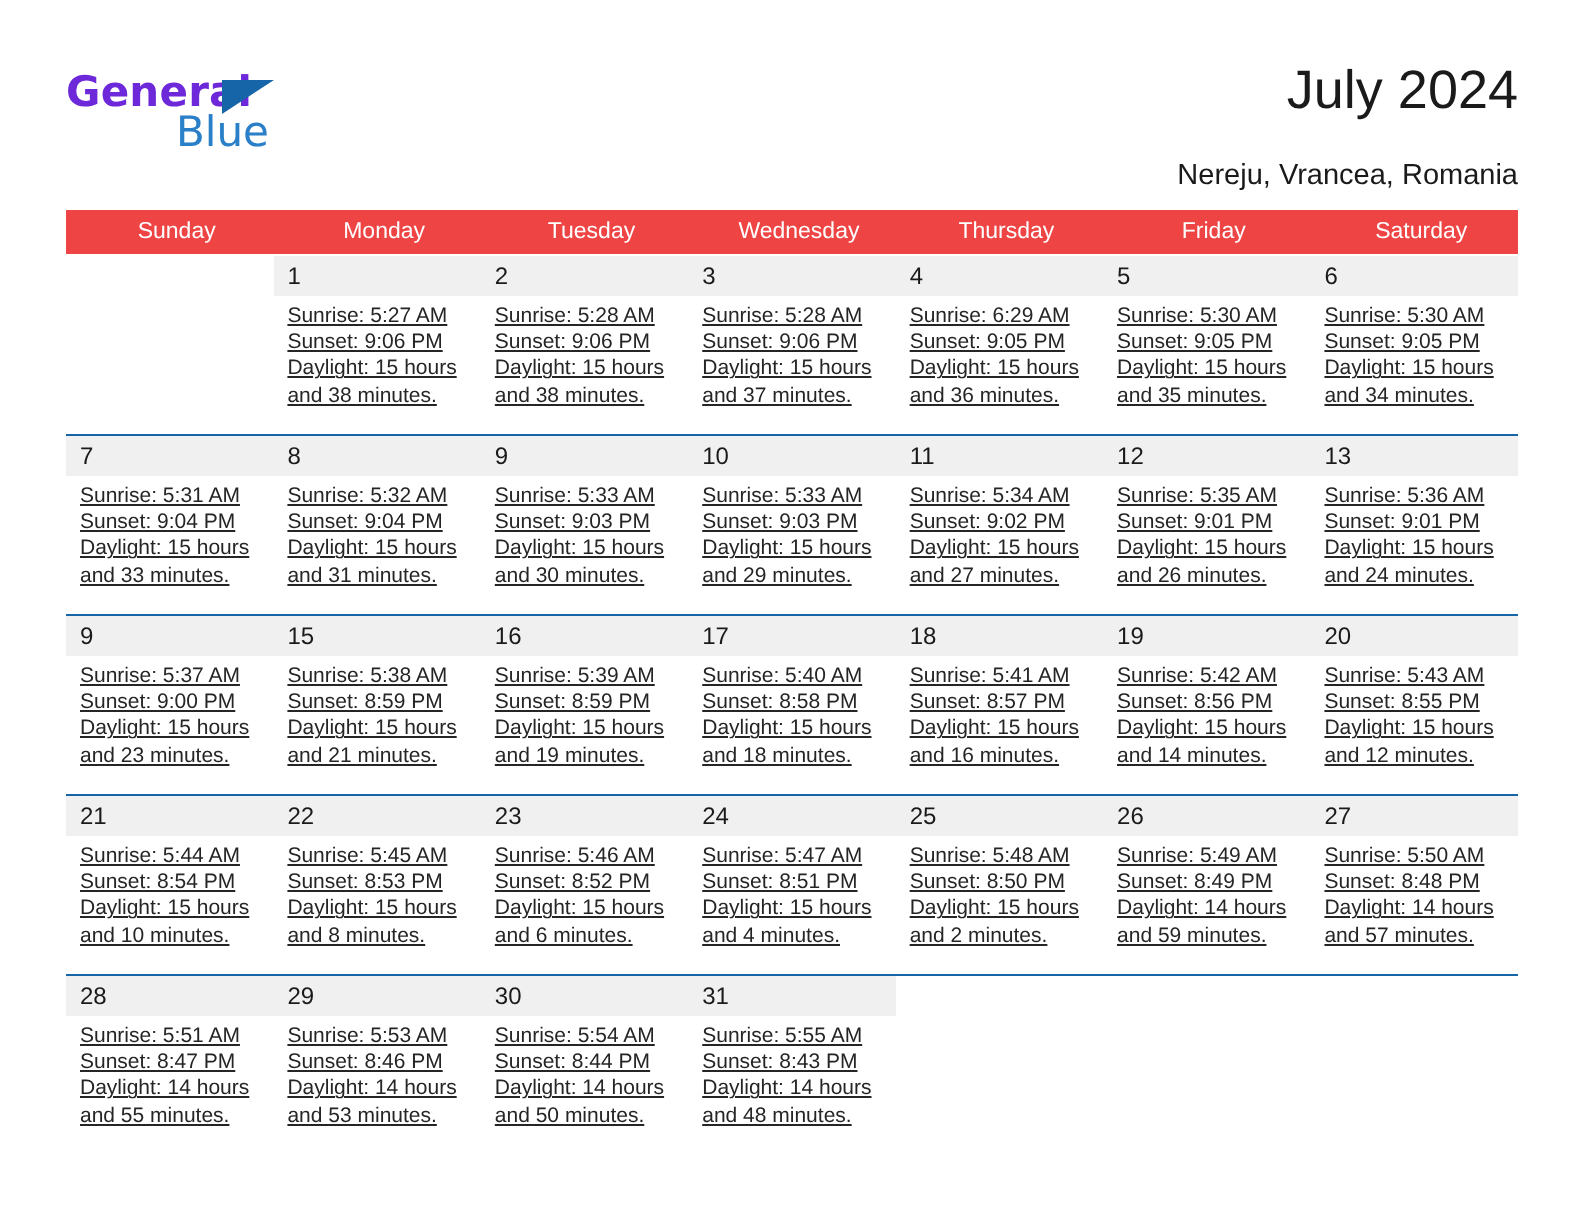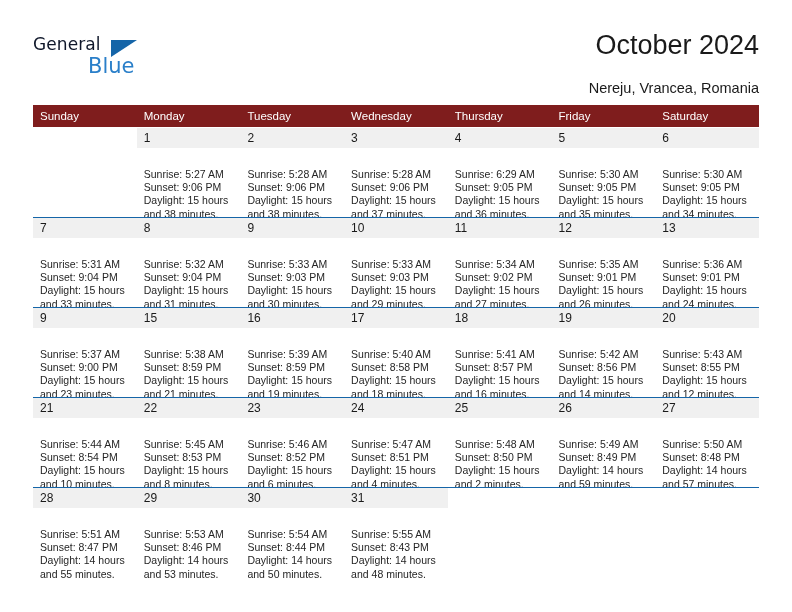--- a/index.html
+++ b/index.html
@@ -33,24 +33,25 @@
     position: absolute;
     left: 0;
     top: 6px;
     width: 200px;
     height: 52px;
   }
   .brand-general {
     position: absolute;
     left: 0;
     top: 0;
-    font-size: 17px;
+    font-size: 21px;
     letter-spacing: 0.1px;
-    color: #0f172a;
+    color: #6d28d9;
     font-family: "DejaVu Sans", sans-serif;
+    font-weight: bold;
   }
   .brand-blue {
     position: absolute;
     left: 55px;
     top: 20px;
     font-size: 21px;
     color: #2a7fc9;
     font-family: "DejaVu Sans", sans-serif;
     text-align: right;
   }
@@ -88,25 +89,25 @@
   
   .calendar {
     position: absolute;
     left: 33px;
     top: 105px;
     width: 726px;
     border-collapse: collapse;
     table-layout: fixed;
   }
   .calendar th {
-    background: #7f1d1d;
+    background: #ef4444;
     color: #ffffff;
     font-size: 11.5px;
     font-weight: normal;
-    text-align: left;
+    text-align: center;
     padding: 5px 0 5px 7px;
     height: 10px;
     border: none;
   }
   .calendar td {
     vertical-align: top;
     padding: 0;
     border: none;
     width: 103.71px;
     height: 90px;
@@ -122,42 +123,43 @@
     background: #f0f0f0;
     font-size: 12px;
     color: #1a1a1a;
     padding: 3px 0 3px 7px;
     height: 14px;
     line-height: 14px;
     box-sizing: content-box;
   }
   .cell.empty .daynum { background: transparent; }
   .info {
-    padding: 20px 6px 0 7px;
+    padding: 4px 6px 0 7px;
     font-size: 10.5px;
     line-height: 13.2px;
     color: #252525;
+    text-decoration: underline;
   }
   .info div { white-space: nowrap; }
 </style>
 </head>
 <body>
 
 <div class="page">
 
   <div class="header">
 
     <div class="brand">
       <span class="brand-general">General</span>
       <span class="brand-tri"></span>
       <span class="brand-blue">Blue</span>
     </div>
 
     <div class="title-block">
-      <div class="month-title">October 2024</div>
+      <div class="month-title">July 2024</div>
       <div class="location">Nereju, Vrancea, Romania</div>
     </div>
 
   </div>
 
   <table class="calendar">
     <thead>
       <tr id="weekday-row">
           <th>Sunday</th>
           <th>Monday</th>

